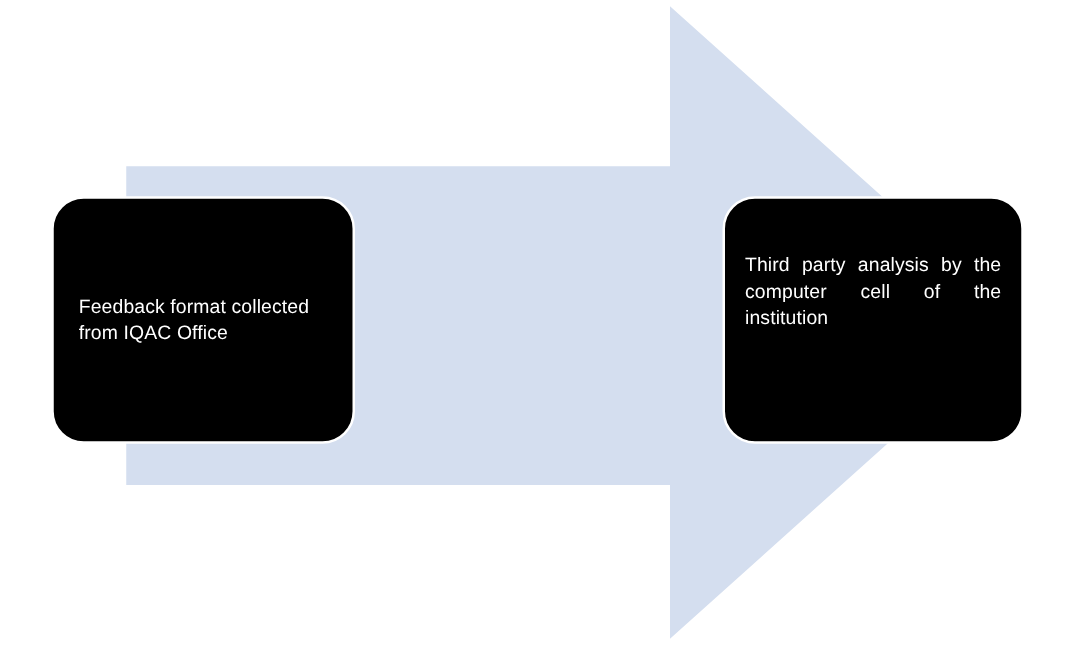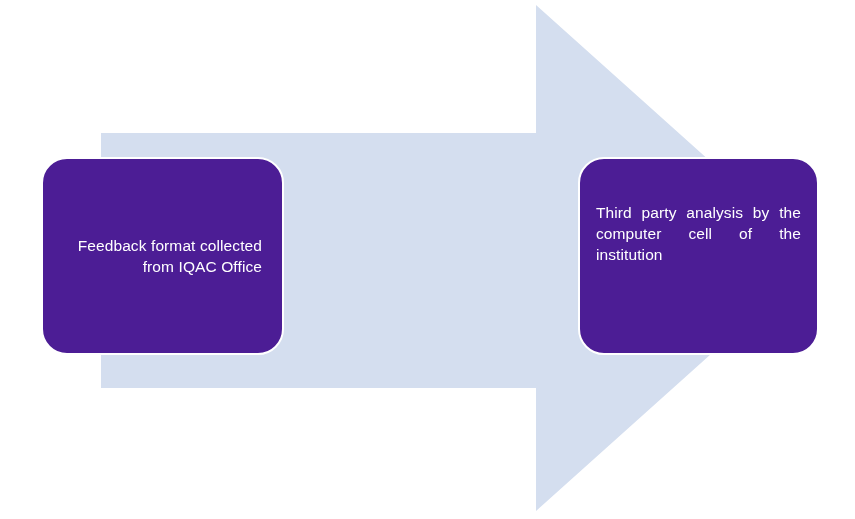--- a/index.html
+++ b/index.html
@@ -20,38 +20,38 @@
   #arrow-layer {
     position: absolute;
     left: 0;
     top: 0;
     width: 855px;
     height: 519px;
   }
   .process-box {
     position: absolute;
     box-sizing: border-box;
-    background: #4c1d95;
+    background: #000000;
     border: 2px solid #ffffff;
     border-radius: 26px;
     display: flex;
     align-items: center;
     justify-content: center;
   }
   .box-text {
     color: #ffffff;
     font-size: 15.5px;
     line-height: 21px;
     letter-spacing: 0.1px;
     width: 100%;
     padding: 0 14px;
     box-sizing: border-box;
   }
   .text-center {
-    text-align: right;
+    text-align: left;
   }
   .text-justify {
     text-align: justify;
     text-align-last: left;
   }
   
   #box-1 {
     left: 41px;
     top: 157px;
     width: 243px;

